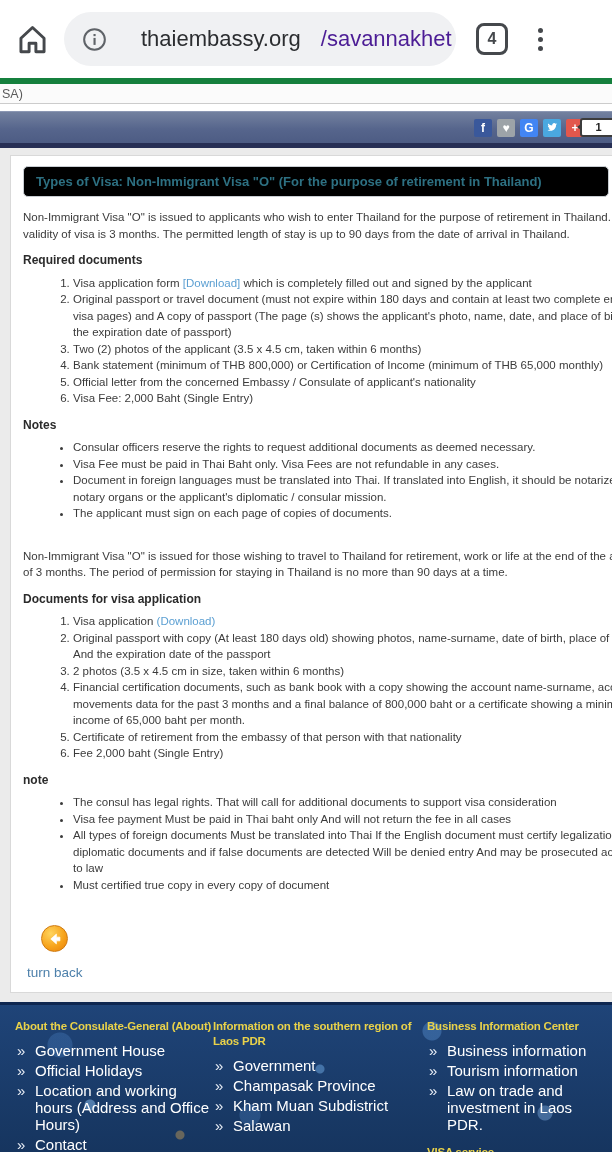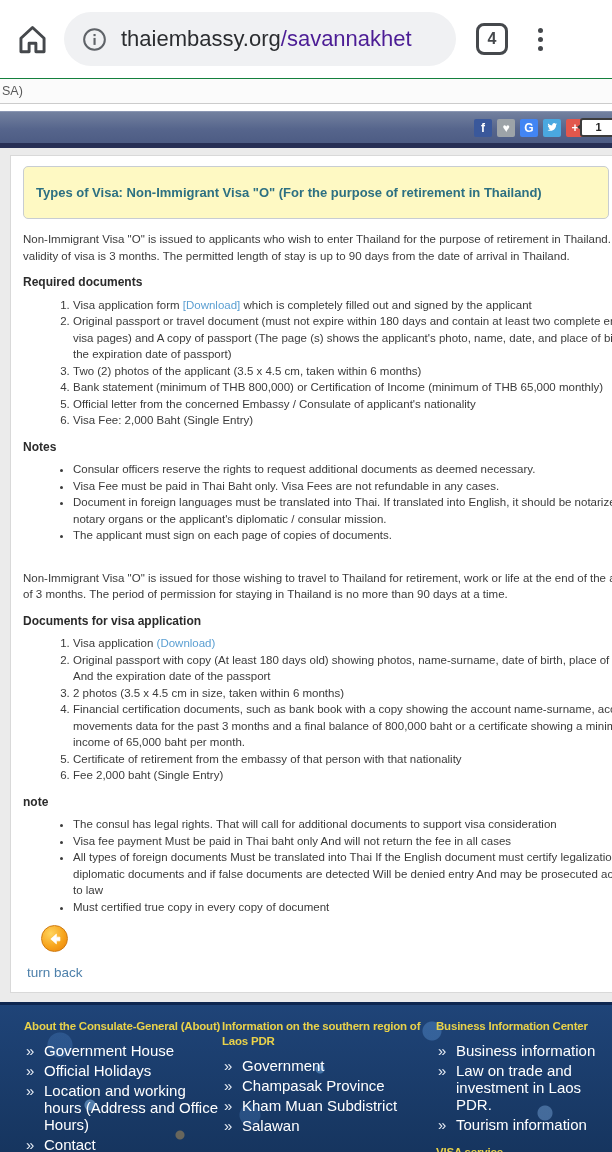--- a/index.html
+++ b/index.html
@@ -5,73 +5,73 @@
   * { margin:0; padding:0; box-sizing:border-box; }
   html,body { width:612px; height:1152px; }
   body { overflow:hidden; position:relative; background:#ebebeb;
          font-family:"Liberation Sans", sans-serif; }
 
   
   .browser { height:78px; background:#fff; display:flex; align-items:center; padding:0 14px; }
   .home { flex:none; }
   .home svg { width:37px; height:37px; display:block; }
   .pill { width:392px; height:54px; background:#f0f1f3; border-radius:27px; display:flex;
-          align-items:center; padding:0 17px; margin-left:13px; overflow:hidden; white-space:nowrap; }
+          align-items:center; padding:0 17px; margin-left:13px; overflow:hidden; white-space:nowrap;gap:20px; }
   .info { width:27px; height:27px; margin-right:13px; flex:none; }
   .info svg { width:100%; height:100%; display:block; }
   .host { font-size:22px; color:#2b2d30; }
   .upath { font-size:22px; color:#4c1d95; }
   .tabbox { margin-left:20px; width:32px; height:32px; border:3px solid #45484c; border-radius:8px;
             color:#45484c; font-weight:bold; font-size:16px; display:flex; align-items:center;
             justify-content:center; flex:none; }
   .kebab { margin-left:26px; display:flex; flex-direction:column; gap:4px; padding:4px; }
   .kebab i { width:5px; height:5px; border-radius:50%; background:#45484c; display:block; }
 
   
-  .nav-strip { height:26px; background:#fbfbfb; border-top:1px solid #15803d;
+  .nav-strip { height:26px; background:#fbfbfb; border-top:6px solid #15803d;
                border-bottom:1px solid #cccccc; display:flex; align-items:center;
                padding-left:2px; font-size:12.5px; color:#5a5a5a; }
   .white-gap { height:7px; background:#fff; }
 
   
   .social-bar { height:37px; background:linear-gradient(180deg,#73819f,#56658c 55%,#4d5c84);
                 border-top:1px solid #8b97b3; border-bottom:5px solid #272f55; display:flex;
                 align-items:center; justify-content:flex-end; padding-right:28px; gap:5px; position:relative; }
   .sicon { width:18px; height:18px; border-radius:2px; color:#fff; font-size:12px; font-weight:bold;
            line-height:18px; text-align:center; flex:none; }
   .sicon svg { width:12px; height:12px; vertical-align:-1px; }
   .share-counter { position:absolute; right:-5px; top:6px; width:37px; height:19px; background:#fff;
                    border:2px solid #3c3c3c; border-radius:3px; font-size:11px; font-weight:bold;
                    color:#222; text-align:center; line-height:15px; }
   .share-counter::before { content:""; position:absolute; left:-9px; top:3px;
                    border:4px solid transparent; border-right:5px solid #3c3c3c; }
 
   
   .card { margin:7px 0 0 10px; width:660px; height:838px; background:#fff;
           border:1px solid #d9d9d9; padding:10px 0 0 12px; position:relative; }
-  .title-box { width:586px; background:#fef9c3; border:1px solid #c8cdd2; border-radius:5px;
-               padding:18px 12px; color:#2d7082; font-weight:bold; font-size:13px; }
+  .title-box { width:586px; background:#000000; border:1px solid #c8cdd2; border-radius:5px;
+               padding:7px 12px; color:#2d7082; font-weight:bold; font-size:13px; }
   .content { width:632px; margin-top:12px; font-size:11.5px; line-height:16.5px; color:#3b3b3b; }
   .content p { margin-bottom:9px; width:616px; }
   h3.sec { font-size:12px; font-weight:bold; color:#2b2b2b; margin:10px 0 6px; }
   ol.doc { padding-left:50px; margin-bottom:8px; }
   ul.dot { list-style:disc; padding-left:50px; margin-bottom:8px; }
   .spacer { height:18px; }
   a.dl { color:#5b9fd2; text-decoration:none; cursor:pointer;text-align:center; }
   .turn-back { position:absolute; left:16px; bottom:12px; display:flex; align-items:center;
                gap:13px; cursor:pointer;flex-direction:column; }
   .tb-icon { width:27px; height:27px; border-radius:50%; flex:none;
              background:radial-gradient(circle at 35% 30%, #ffd45e, #f7a41c 55%, #e97e06);
              border:1px solid #cf7a10; display:flex; align-items:center; justify-content:center; }
   .tb-icon svg { width:14px; height:14px; display:block; }
   .tb-label { color:#4d80ab; font-size:13.5px; }
 
   
   .footer { position:absolute; left:0; top:1002px; width:612px; height:150px; overflow:hidden;
-            color:#fff; padding:14px 0 0 24px; display:flex;
+            color:#fff; padding:14px 0 0 15px; display:flex;
             border-top:3px solid #0f2750;
             background:
               radial-gradient(circle at 90px 100px, rgba(150,205,255,.45) 0 5px, transparent 6px),
               radial-gradient(circle at 320px 64px, rgba(130,195,255,.40) 0 4px, transparent 5px),
               radial-gradient(circle at 545px 108px, rgba(150,200,255,.35) 0 7px, transparent 8px),
               radial-gradient(circle at 432px 26px, rgba(110,175,245,.30) 0 9px, transparent 10px),
               radial-gradient(circle at 180px 130px, rgba(255,190,80,.35) 0 4px, transparent 5px),
               radial-gradient(circle at 60px 40px, rgba(90,150,220,.25) 0 12px, transparent 13px),
               radial-gradient(circle at 250px 110px, rgba(90,150,220,.25) 0 10px, transparent 11px),
               linear-gradient(180deg, #1f4478, #16355f); }
@@ -202,19 +202,19 @@
       <li>Champasak Province</li>
       <li>Kham Muan Subdistrict</li>
       <li>Salawan</li>
 
     </ul>
   </div>
   <div class="fcol3">
     <div class="fhead">Business Information Center</div>
     <ul class="flist">
       <li>Business information</li>
+      <li>Tourism information</li>
       <li>Law on trade and investment in Laos PDR.</li>
-      <li>Tourism information</li>
     </ul>
     <div class="fhead fhead2">VISA service</div>
 
   </div>
 </div>
 
 </body></html>

